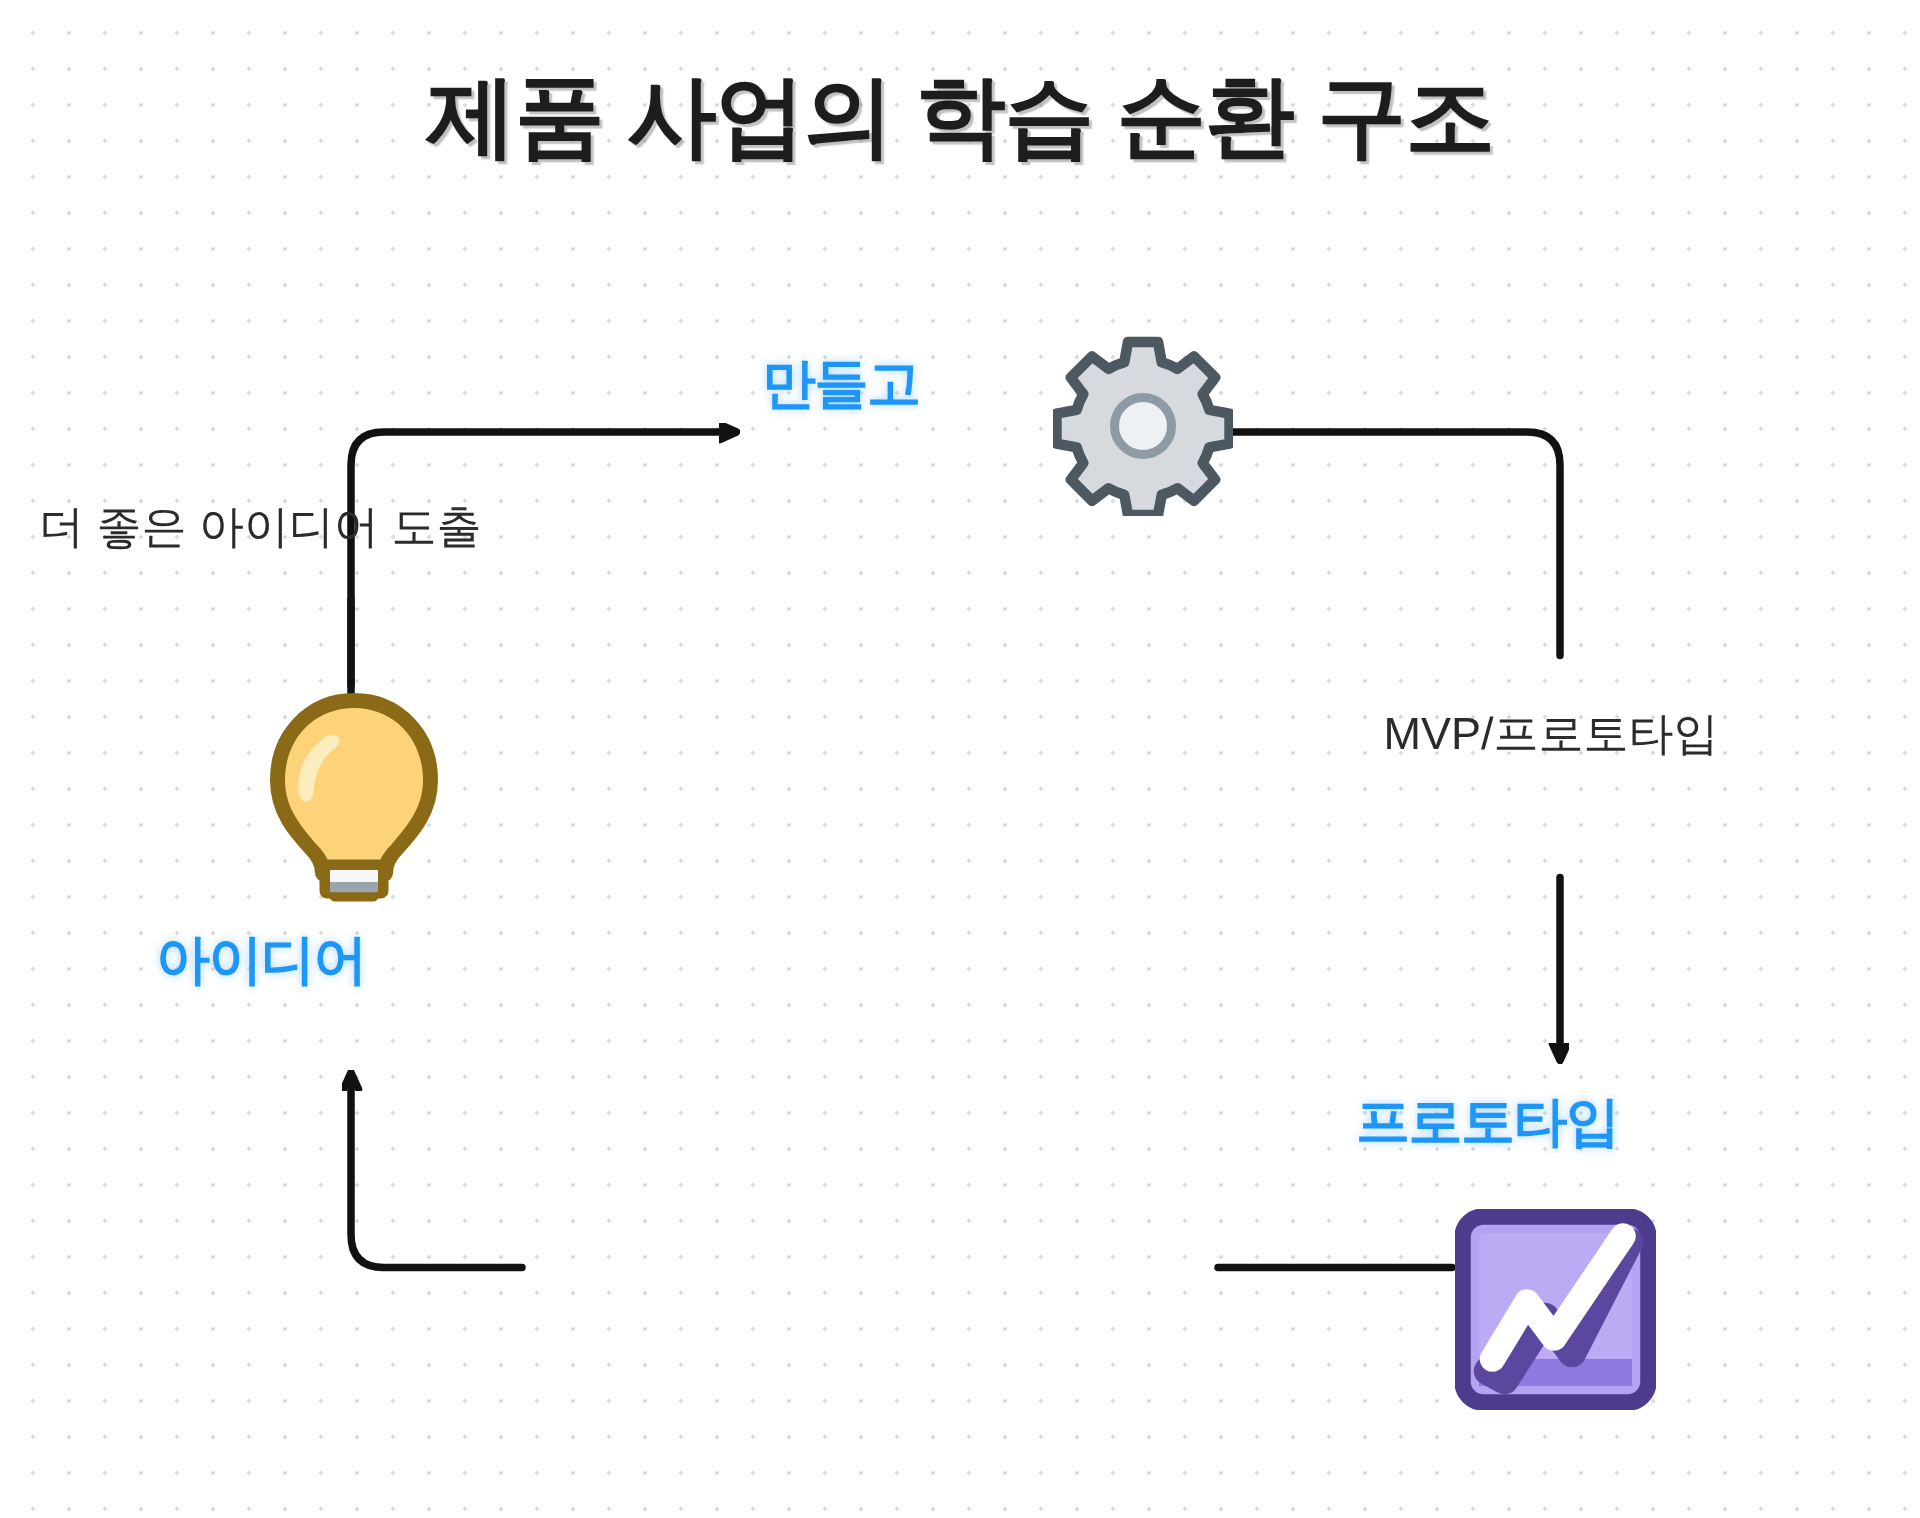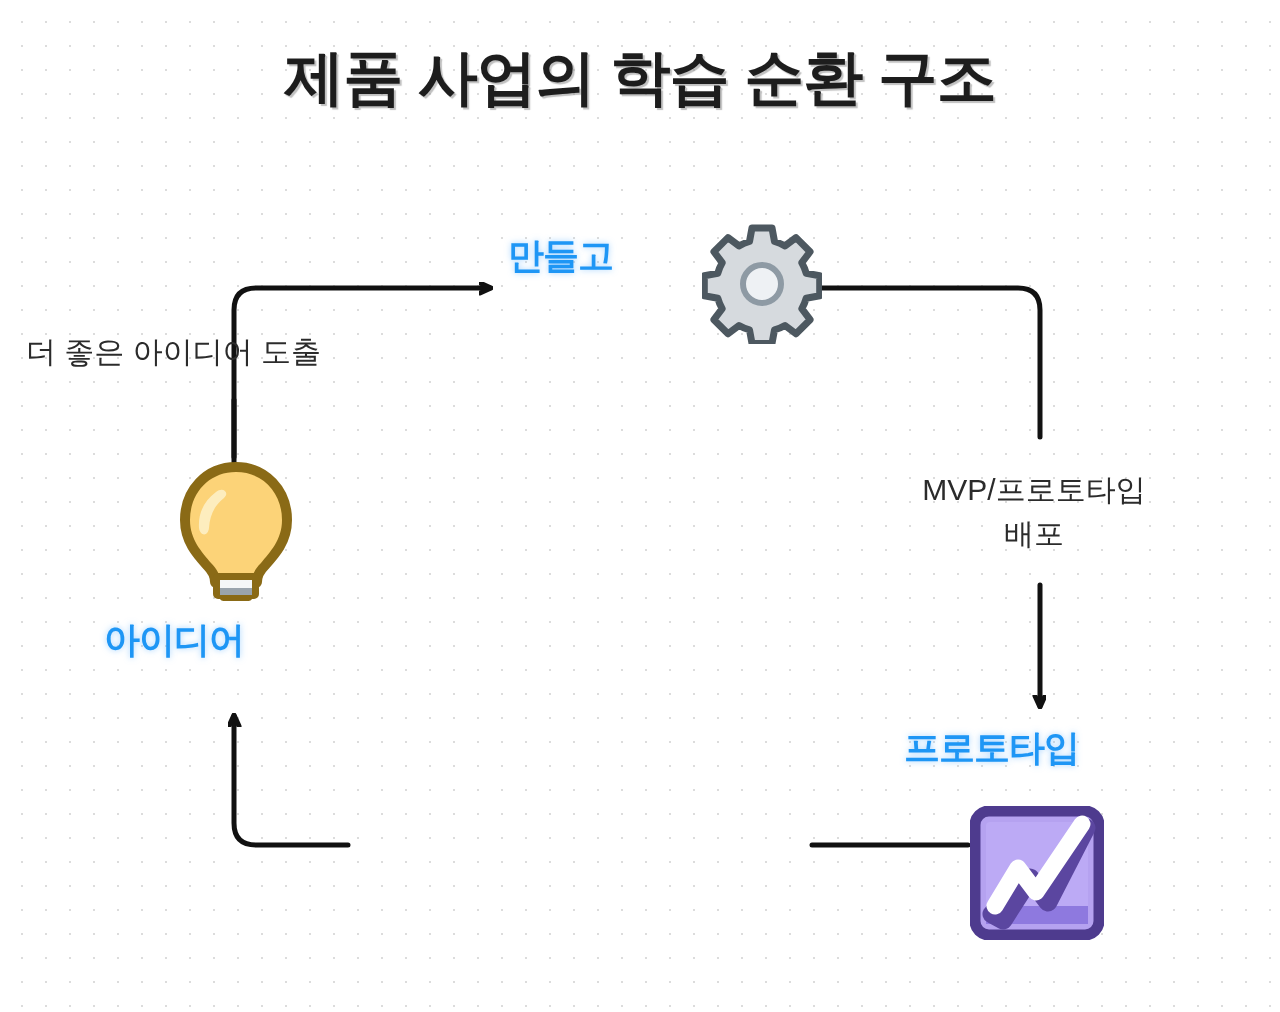--- a/index.html
+++ b/index.html
@@ -178,17 +178,16 @@
     <rect x="16" y="16" width="102" height="102" rx="4" ry="4" fill="#bcaaf5"></rect>
     <rect x="16" y="100" width="102" height="18" fill="#8e79df"></rect>
     <path d="M22,108 L33,114 L60,72 L78,96 L116,22" fill="none" stroke="#5b46a0" stroke-width="19" stroke-linecap="round" stroke-linejoin="round"></path>
     <path d="M25,100 L48,62 L66,86 L112,18" fill="none" stroke="#ffffff" stroke-width="17" stroke-linecap="round" stroke-linejoin="round"></path>
   </svg>
 
   <div id="label-idea" class="edge-label">더 좋은 아이디어 도출</div>
 
   <div id="label-mvp" class="edge-label">
     <div>MVP/프로토타입</div>
-    <div>배포</div>
   </div>
 
 
 </div>
 
 </body></html>

